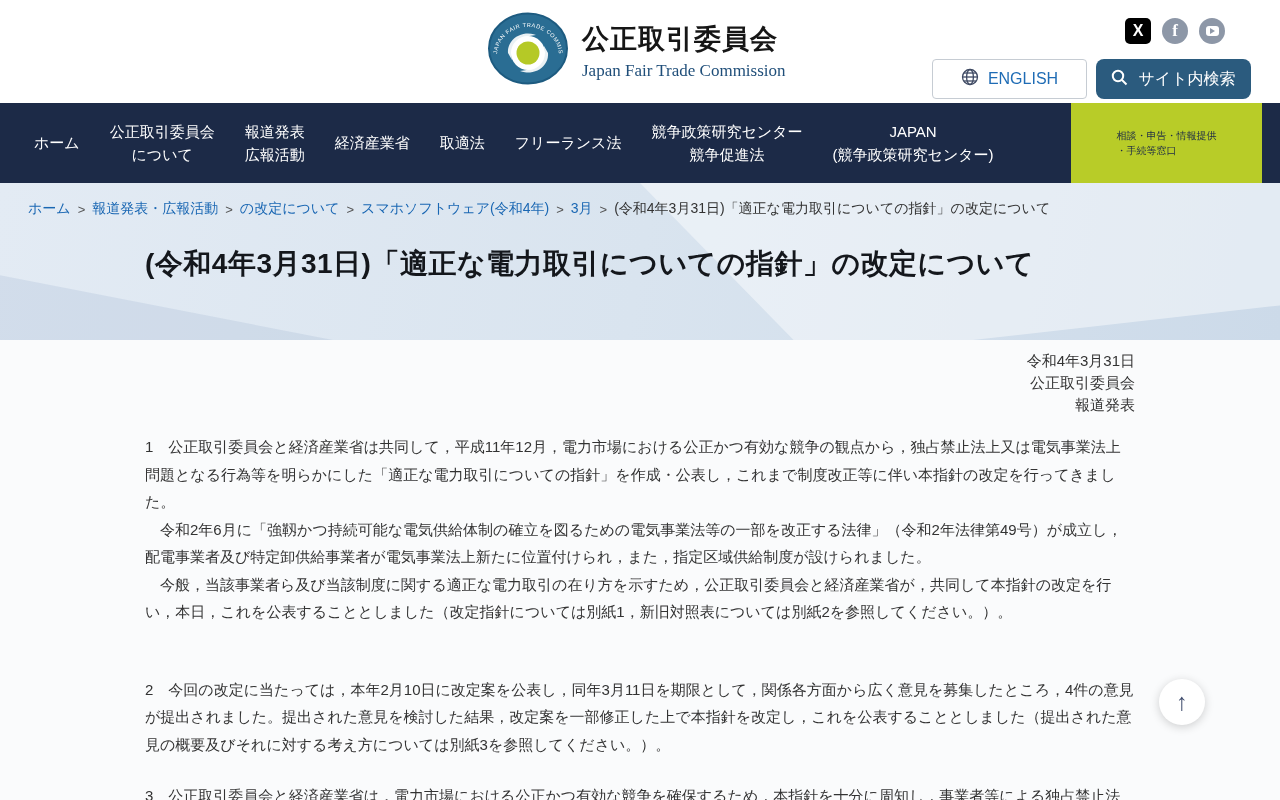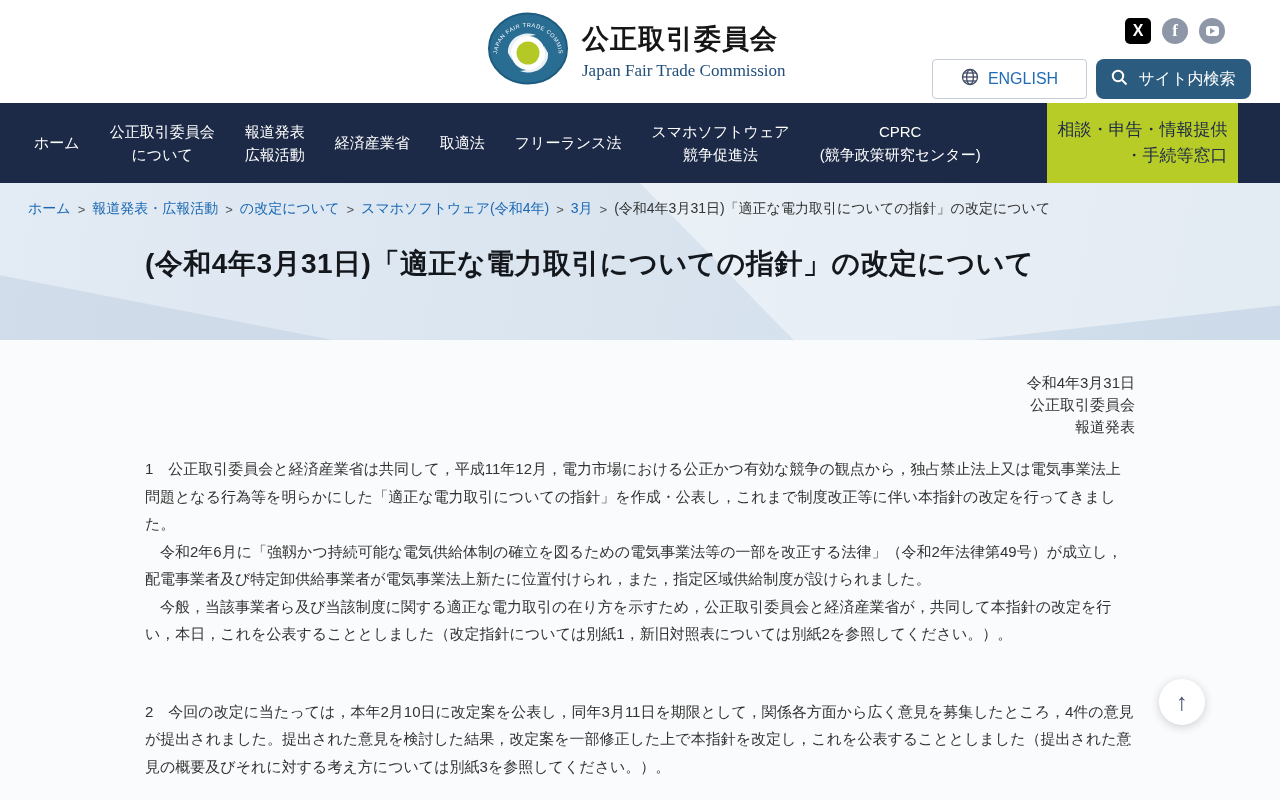--- a/index.html
+++ b/index.html
@@ -28,43 +28,43 @@
   .hdr-buttons { position:absolute; top:59px; right:29px; display:flex; gap:9px; }
   .btn-english { width:155px; height:40px; background:#fff; border:1px solid #c6ccd3; border-radius:4px;
     display:flex; align-items:center; justify-content:center; gap:9px; color:#1f6cb5; font-size:16px; cursor:pointer; }
   .btn-search { width:155px; height:40px; background:#2b5b7e; border:none; border-radius:8px;
     display:flex; align-items:center; justify-content:center; gap:10px; color:#fff; font-size:16px; cursor:pointer; }
 
   
   .nav { height:80px; background:#1c2a47; display:flex; align-items:stretch; }
   .nav-items { display:flex; align-items:center; gap:30px; padding-left:34px; }
   .nav-item { color:#fff; font-size:15px; line-height:1.55; text-align:center; cursor:pointer; white-space:pre-line; }
-  .nav-cta { margin-left:auto; margin-right:42px; width:191px; background:#b8cc28; color:#1c2a47;
-    display:flex; align-items:center; justify-content:center; text-align:right;
-    font-size:17px; line-height:1.55; cursor:pointer; white-space:pre-line; }
+  .nav-cta { margin-left:auto; margin-right:18px; width:191px; background:#b8cc28; color:#1c2a47;
+    display:flex; align-items:center; justify-content:center; text-align:left;
+    font-size:10px; line-height:1.55; cursor:pointer; white-space:pre-line; }
 
   
   .band { position:relative; height:157px; background:linear-gradient(100deg,#e3ebf4 0%,#d9e4ef 50%,#ccdae9 100%); overflow:hidden; }
   .band::before { content:""; position:absolute; inset:0;
     background:rgba(255,255,255,0.45);
     clip-path:polygon(50% 0, 100% 0, 100% 78%, 76% 100%, 62% 100%); }
   .band::after { content:""; position:absolute; left:0; bottom:0; width:26%; height:55%;
     background:rgba(100,135,175,0.13); clip-path:polygon(0 25%, 100% 100%, 0 100%); }
   .band-inner { position:relative; z-index:1; }
 
   .breadcrumb { padding:17px 0 0 28px; font-size:14px; display:flex; flex-wrap:wrap; gap:7px; align-items:center; }
   .crumb { color:#1a67b3; cursor:pointer; }
   .crumb-sep { color:#555; font-size:13px; }
   .crumb-current { color:#333; }
 
   .page-title { width:990px; margin:27px auto 0; font-size:28px; font-weight:700; color:#14171c; letter-spacing:0.5px; }
 
   
   .content { width:990px; margin:0 auto; }
-  .doc-head { margin-top:32px; text-align:right; font-size:15px; line-height:22px; color:#333; }
+  .doc-head { margin-top:10px; text-align:right; font-size:15px; line-height:22px; color:#333; }
   .para { font-size:15px; line-height:27.5px; color:#333; }
   .para-1 { margin-top:17px; }
   .para-2 { margin-top:50px; }
   .para-3 { margin-top:24px; }
 
   
   .to-top { position:fixed; right:75px; bottom:75px; width:46px; height:46px; border-radius:50%;
     background:#fff; box-shadow:0 2px 10px rgba(0,0,0,0.18); border:none;
     display:flex; align-items:center; justify-content:center; color:#3d4a6b; font-size:24px; cursor:pointer; }
 </style>
@@ -136,23 +136,23 @@
 <div class="nav">
   <div class="nav-items">
     <div class="nav-item">ホーム</div>
     <div class="nav-item">公正取引委員会
 について</div>
     <div class="nav-item">報道発表
 広報活動</div>
     <div class="nav-item">経済産業省</div>
     <div class="nav-item">取適法</div>
     <div class="nav-item">フリーランス法</div>
-    <div class="nav-item">スマホソフトウェア
+    <div class="nav-item">競争政策研究センター
 競争促進法</div>
-    <div class="nav-item">CPRC
+    <div class="nav-item">JAPAN
 (競争政策研究センター)</div>
   </div>
   <div class="nav-cta">相談・申告・情報提供
 ・手続等窓口</div>
 </div>
 
 <div class="band">
   <div class="band-inner">
     <div class="breadcrumb">
       <span class="crumb">ホーム</span>

